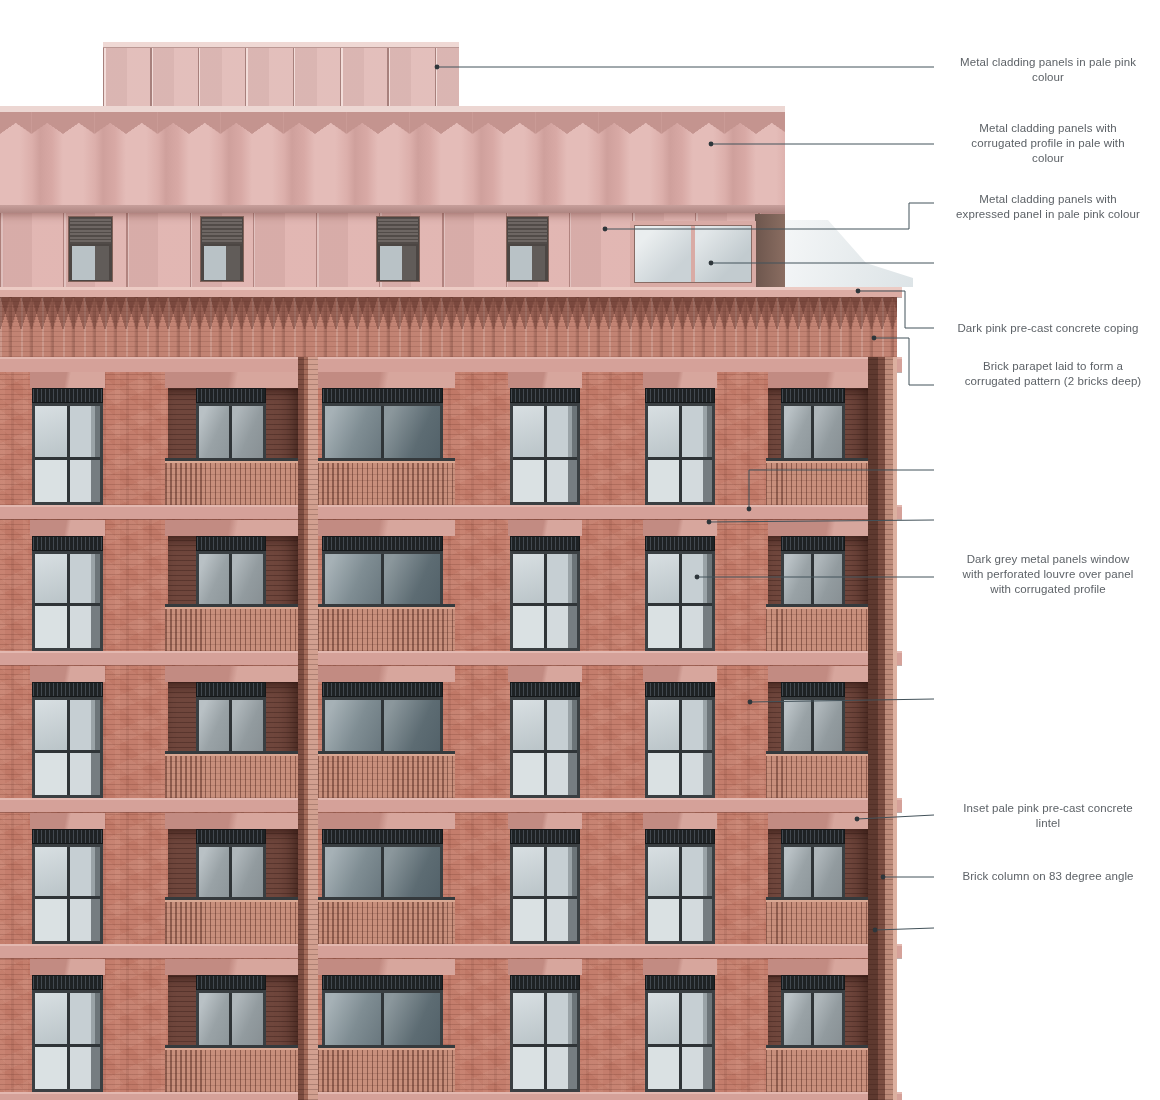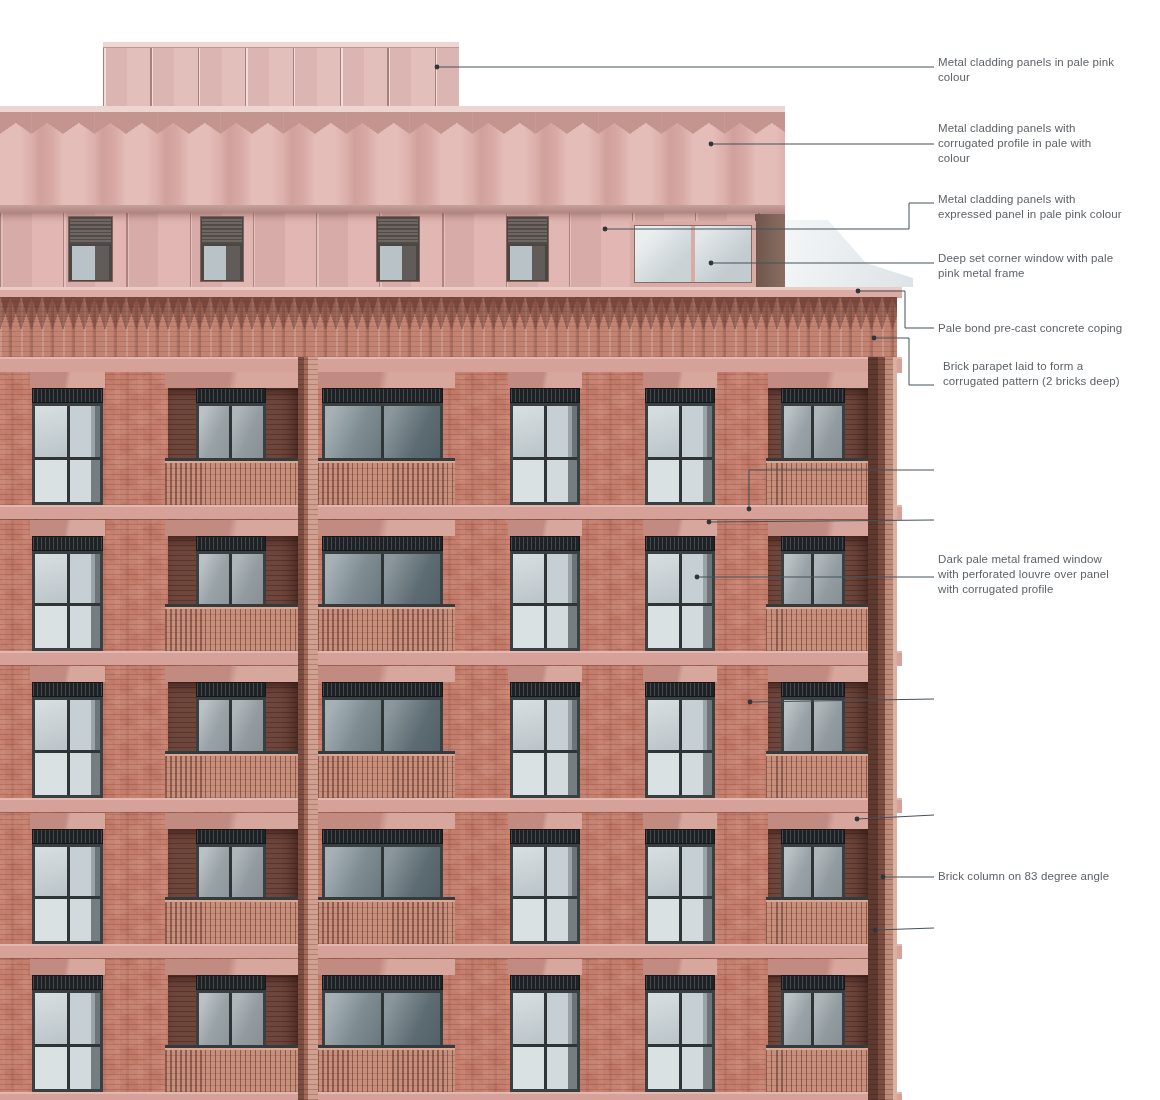--- a/index.html
+++ b/index.html
@@ -67,21 +67,21 @@
     #c88f7c;
     border-top:2px solid #d9a893;}
   .handrail{background:#353a3d;}
   
   .louvre{background:repeating-linear-gradient(90deg,#424950 0 1.2px,#1e2224 1.2px 4px);
     border:1.5px solid #15181a;}
   .winframe{background:#2f3437;border:3px solid #3a3f42;}
   .pane{position:absolute;}
   
   .ann{position:absolute;width:220px;color:var(--ann);font-size:11.5px;line-height:15.2px;
-    letter-spacing:.1px;}
+    letter-spacing:.1px;text-align:center;}
   .ann span{display:block;}
   #leaders{position:absolute;left:0;top:0;pointer-events:none;}
 </style>
 </head>
 <body>
 
 <div id="canvas">
     <div class="abs pent" style="left: 103px; top: 47px; width: 356px; height: 75px;"></div>
     <div class="abs pentcap" style="left: 103px; top: 42px; width: 356px; height: 6px;"></div>
     <div class="abs corr" style="left: 0px; top: 106px; width: 785px; height: 101px;"></div>
@@ -401,32 +401,32 @@
     </div>
     <div class="ann" style="left: 938px; top: 121px;">
       <span>Metal cladding panels with</span>
       <span>corrugated profile in pale with</span>
       <span>colour</span>
     </div>
     <div class="ann" style="left: 938px; top: 192px;">
       <span>Metal cladding panels with</span>
       <span>expressed panel in pale pink colour</span>
     </div>
-    <div class="ann" style="left: 938px; top: 251px;">
-      <span>Deep set corner window with pale</span>
-      <span>pink metal frame</span>
-    </div>
     <div class="ann" style="left: 938px; top: 321px;">
-      <span>Pale bond pre-cast concrete coping</span>
+      <span>Dark pink pre-cast concrete coping</span>
     </div>
     <div class="ann" style="left: 943px; top: 359px;">
       <span>Brick parapet laid to form a</span>
       <span>corrugated pattern (2 bricks deep)</span>
     </div>
     <div class="ann" style="left: 938px; top: 552px;">
-      <span>Dark pale metal framed window</span>
+      <span>Dark grey metal panels window</span>
       <span>with perforated louvre over panel</span>
       <span>with corrugated profile</span>
+    </div>
+    <div class="ann" style="left: 938px; top: 801px;">
+      <span>Inset pale pink pre-cast concrete</span>
+      <span>lintel</span>
     </div>
     <div class="ann" style="left: 938px; top: 869px;">
       <span>Brick column on 83 degree angle</span>
     </div>
   </div>
 
 </body></html>

